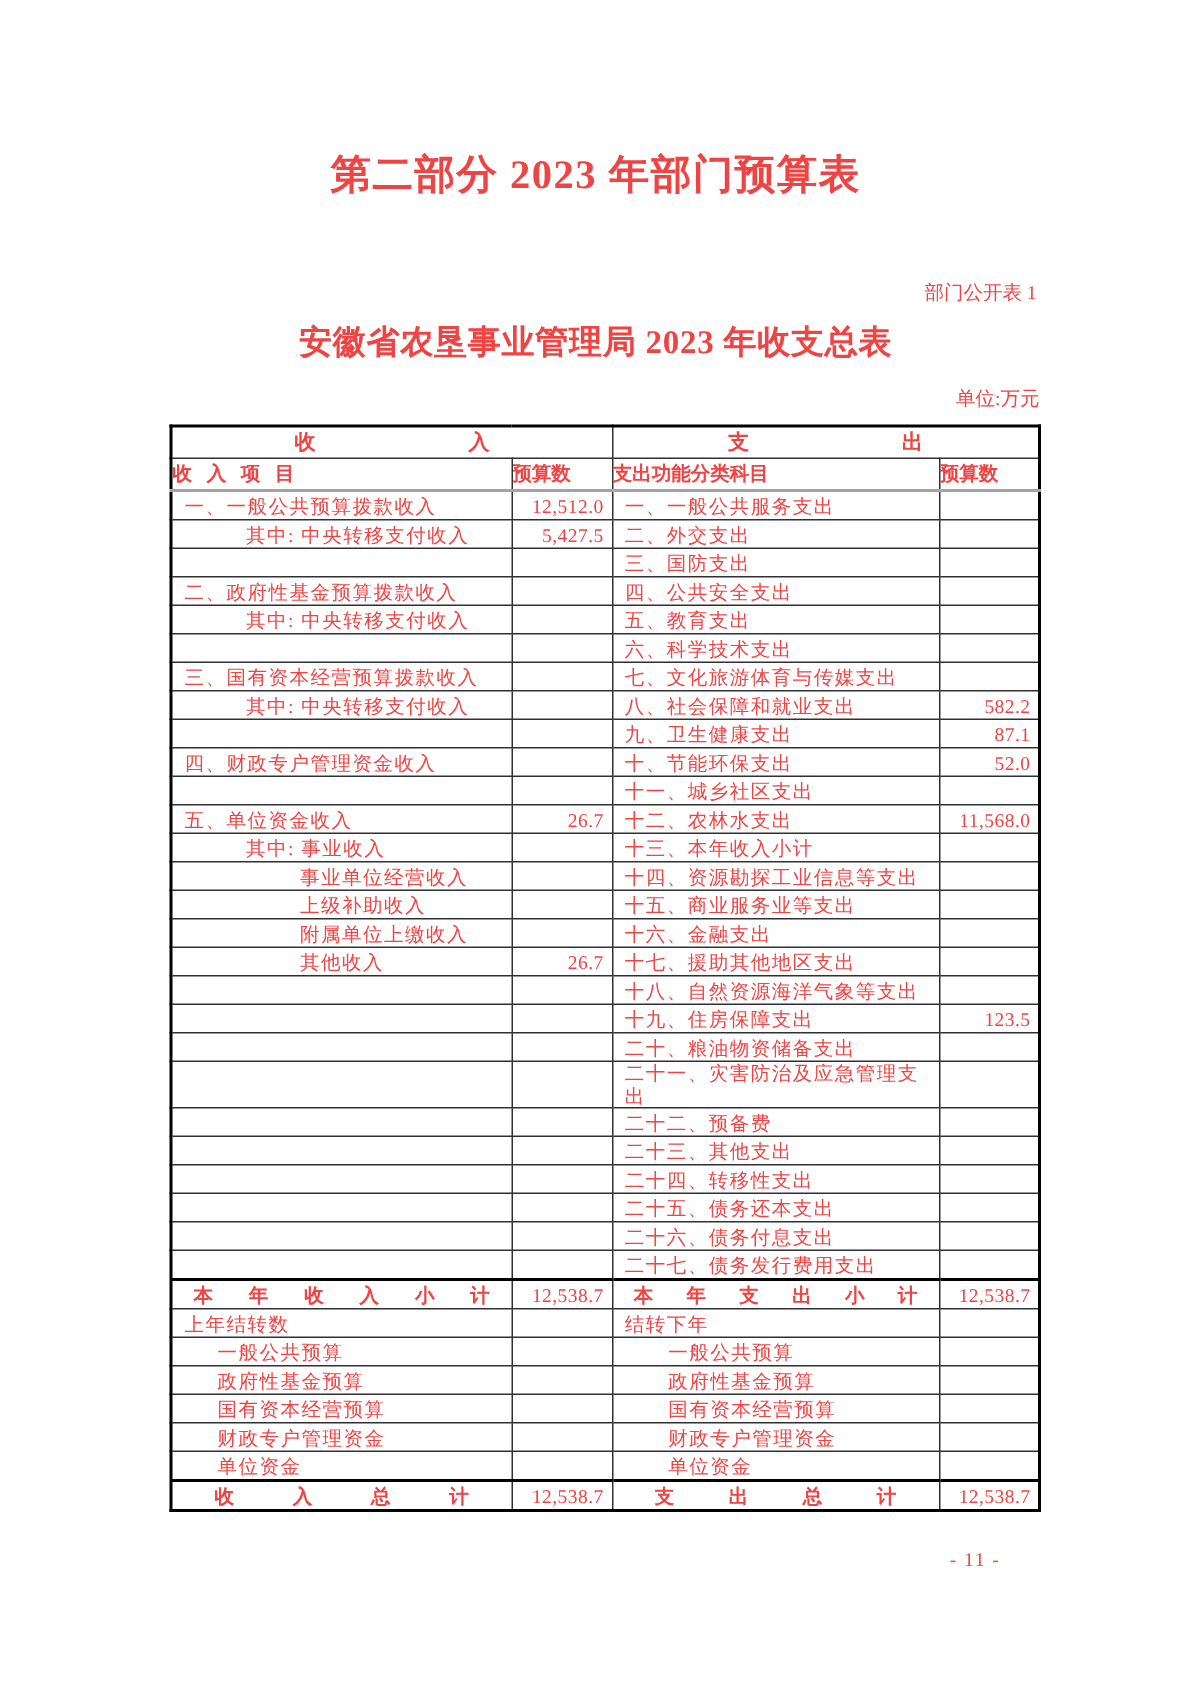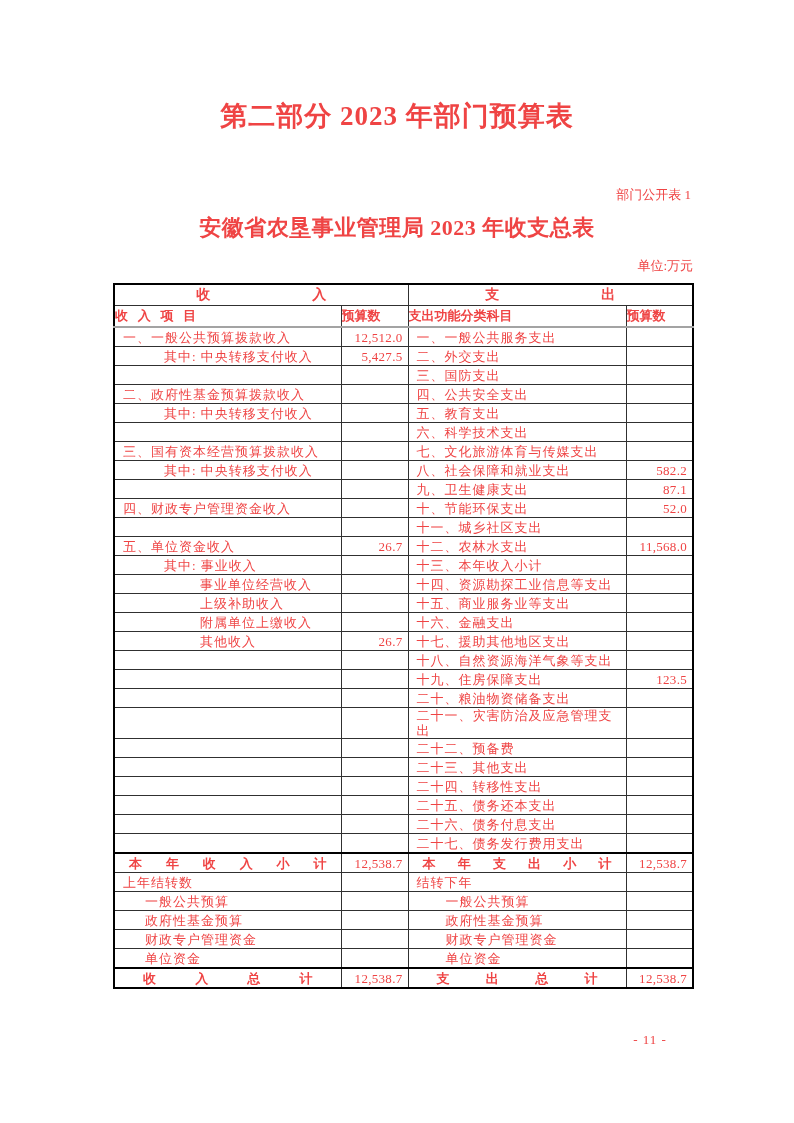--- a/index.html
+++ b/index.html
@@ -269,20 +269,26 @@
           <td class="c3 einds">一般公共预算</td>
           <td class="c4 num"></td>
         </tr>
         <tr>
           <td class="c1 inds">政府性基金预算</td>
           <td class="c2 num"></td>
           <td class="c3 einds">政府性基金预算</td>
           <td class="c4 num"></td>
         </tr>
         <tr>
+          <td class="c1 inds">国有资本经营预算</td>
+          <td class="c2 num"></td>
+          <td class="c3 einds">国有资本经营预算</td>
+          <td class="c4 num"></td>
+        </tr>
+        <tr>
           <td class="c1 inds">财政专户管理资金</td>
           <td class="c2 num"></td>
           <td class="c3 einds">财政专户管理资金</td>
           <td class="c4 num"></td>
         </tr>
         <tr>
           <td class="c1 inds">单位资金</td>
           <td class="c2 num"></td>
           <td class="c3 einds">单位资金</td>
           <td class="c4 num"></td>

